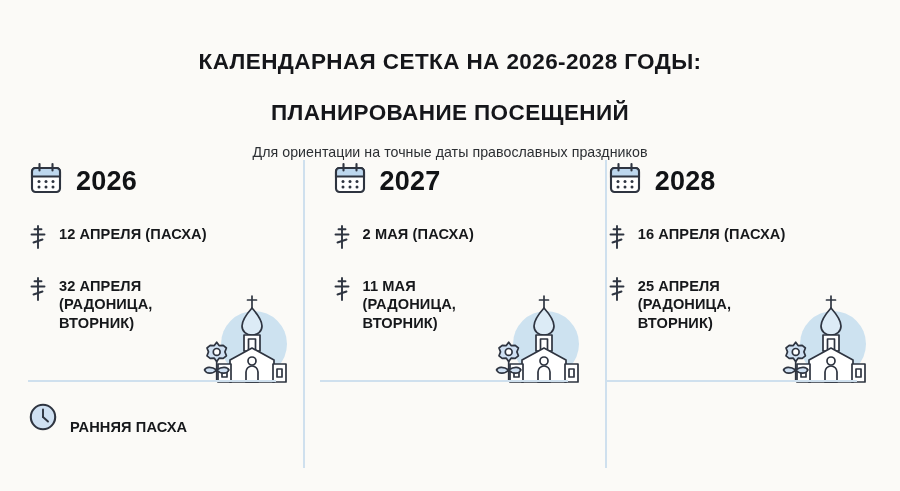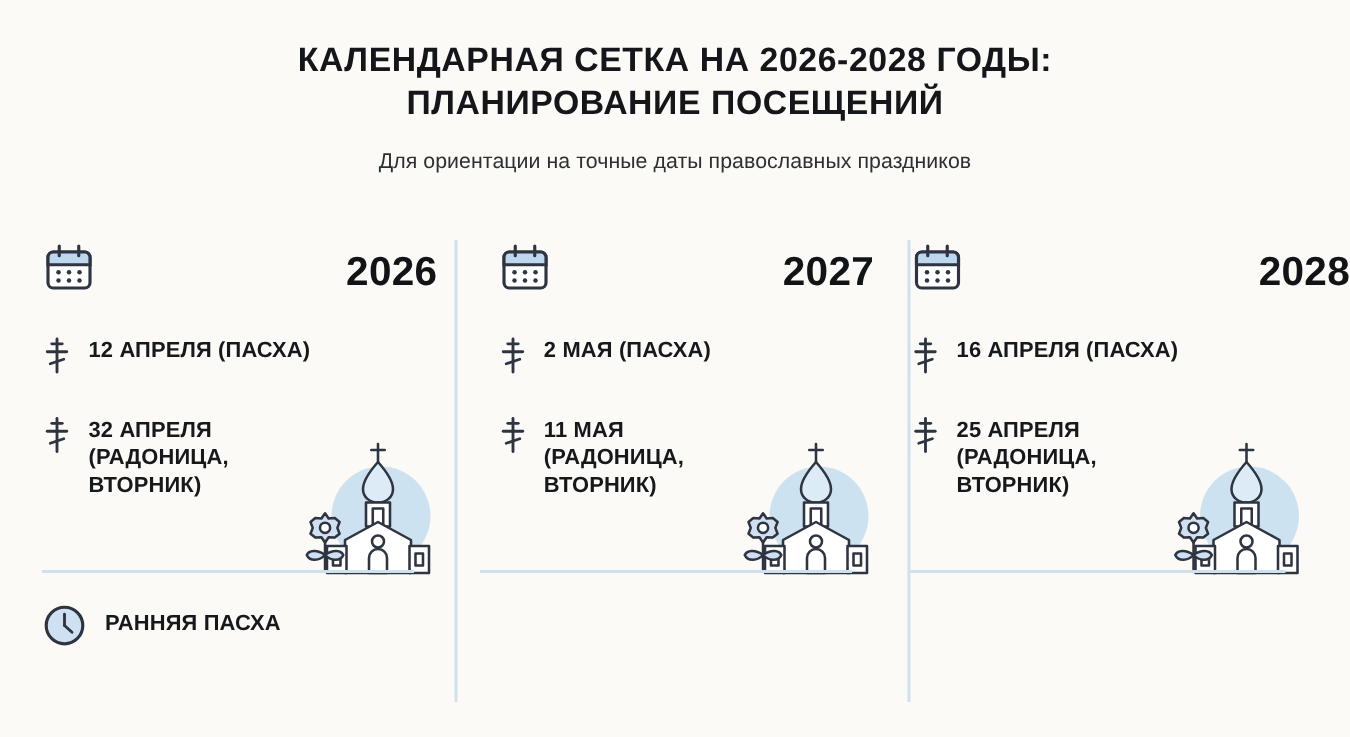--- a/index.html
+++ b/index.html
@@ -22,21 +22,21 @@
     padding-top: 26px;
     text-align: center;
   }
   .title {
     font-size: 22.5px;
     font-weight: 700;
     letter-spacing: 0.4px;
     line-height: 1.28;
     color: #15161a;
   }
-  .title .line { display: block; }
+  .title .line { display: block; margin-top: 22px; }
   .subtitle {
     margin-top: 16px;
     font-size: 14.2px;
     font-weight: 400;
     color: #2c2f33;
     letter-spacing: 0.05px;
   }
 
   
   .columns {
@@ -66,21 +66,20 @@
   .vsep-1 { left: 303px; }
   .vsep-2 { left: 605px; }
 
   
   .year-head {
     display: flex;
     align-items: center;
     gap: 12px;
     height: 46px;
     margin-top: 6px;
-    justify-content: space-between;
   }
   .year-label {
     font-size: 27px;
     font-weight: 700;
     letter-spacing: 0.2px;
     color: #111316;
   }
 
   
   .events { margin-top: 18px; }
@@ -111,21 +110,21 @@
   }
   .c1-hsep { top: 228px; width: 248px; }
   .c2-hsep { top: 228px; width: 248px; }
   .c3-hsep { left: 24px; top: 228px; width: 250px; }
 
   .note {
     position: absolute;
     left: 28px;
     top: 250px;
     display: flex;
-    align-items: flex-start;
+    align-items: flex-end;
     gap: 12px;
   }
   .note-text {
     font-size: 14.6px;
     font-weight: 700;
     line-height: 1.26;
     letter-spacing: 0.1px;
     color: #16181b;
     padding-top: 5px;
     white-space: pre-line;

